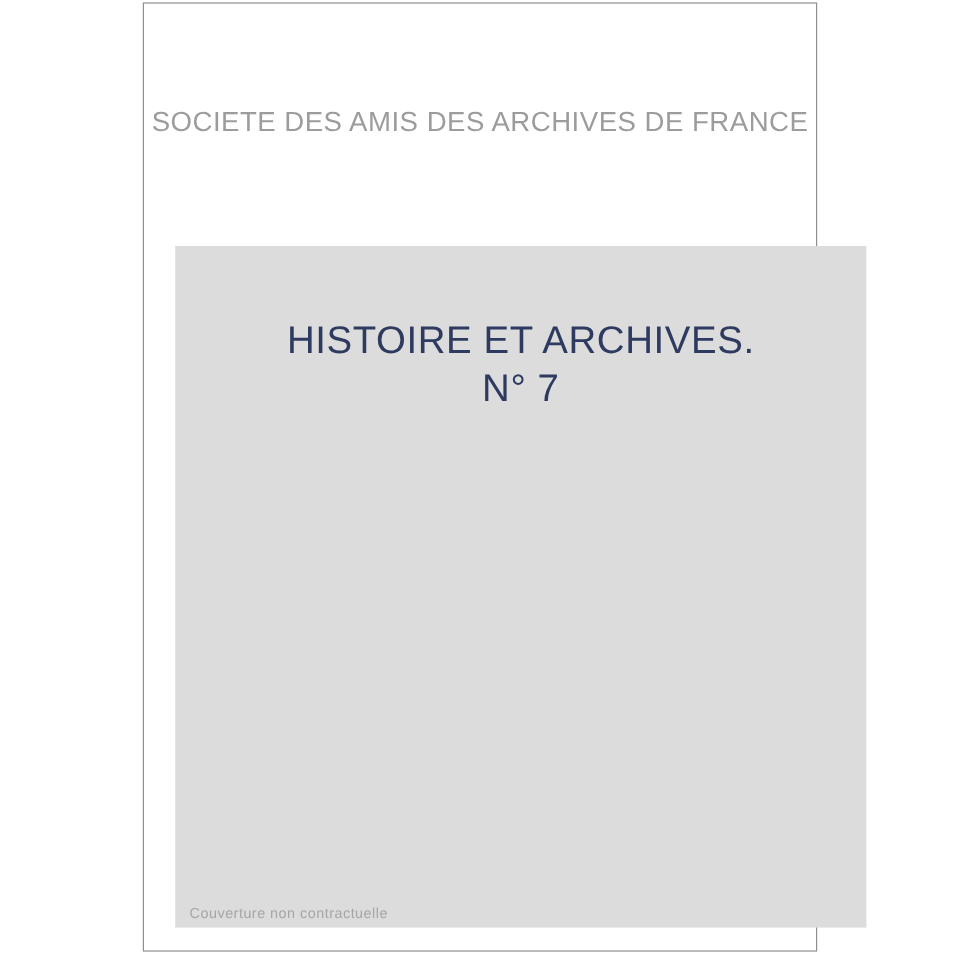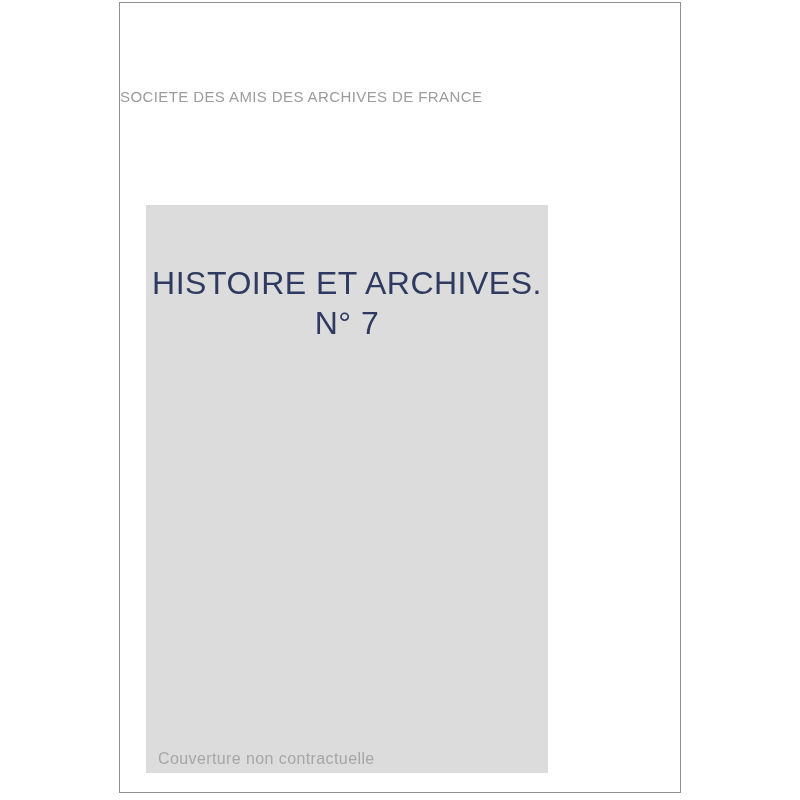--- a/index.html
+++ b/index.html
@@ -22,50 +22,50 @@
     width: 562px;
     height: 791px;
     background: #ffffff;
     border: 1px solid #8f8f8f;
   }
   .publisher {
     position: absolute;
     top: 85px;
     left: 0;
     right: 0;
-    text-align: left;
-    font-size: 15px;
+    text-align: center;
+    font-size: 23px;
     font-weight: 300;
     letter-spacing: 0.4px;
     color: #9c9c9c;
     white-space: nowrap;
   }
   .panel {
     position: absolute;
     left: 26px;
     top: 202px;
-    width: 402px;
+    width: 576px;
     height: 568px;
     background: #dcdcdc;
   }
   .title {
     padding-top: 58px;
     text-align: center;
     font-size: 32px;
     font-weight: 300;
     letter-spacing: 0.5px;
     line-height: 40px;
     color: #2e3a5f;
   }
   .title-line { white-space: nowrap; }
   .disclaimer {
     position: absolute;
     left: 12px;
     bottom: 5px;
-    font-size: 16px;
+    font-size: 12px;
     font-weight: 300;
     letter-spacing: 0.4px;
     color: #a6a6a6;
     white-space: nowrap;
   }
 </style>
 </head>
 <body>
 
 <div class="canvas" style="background-color: rgb(255, 255, 255);">

